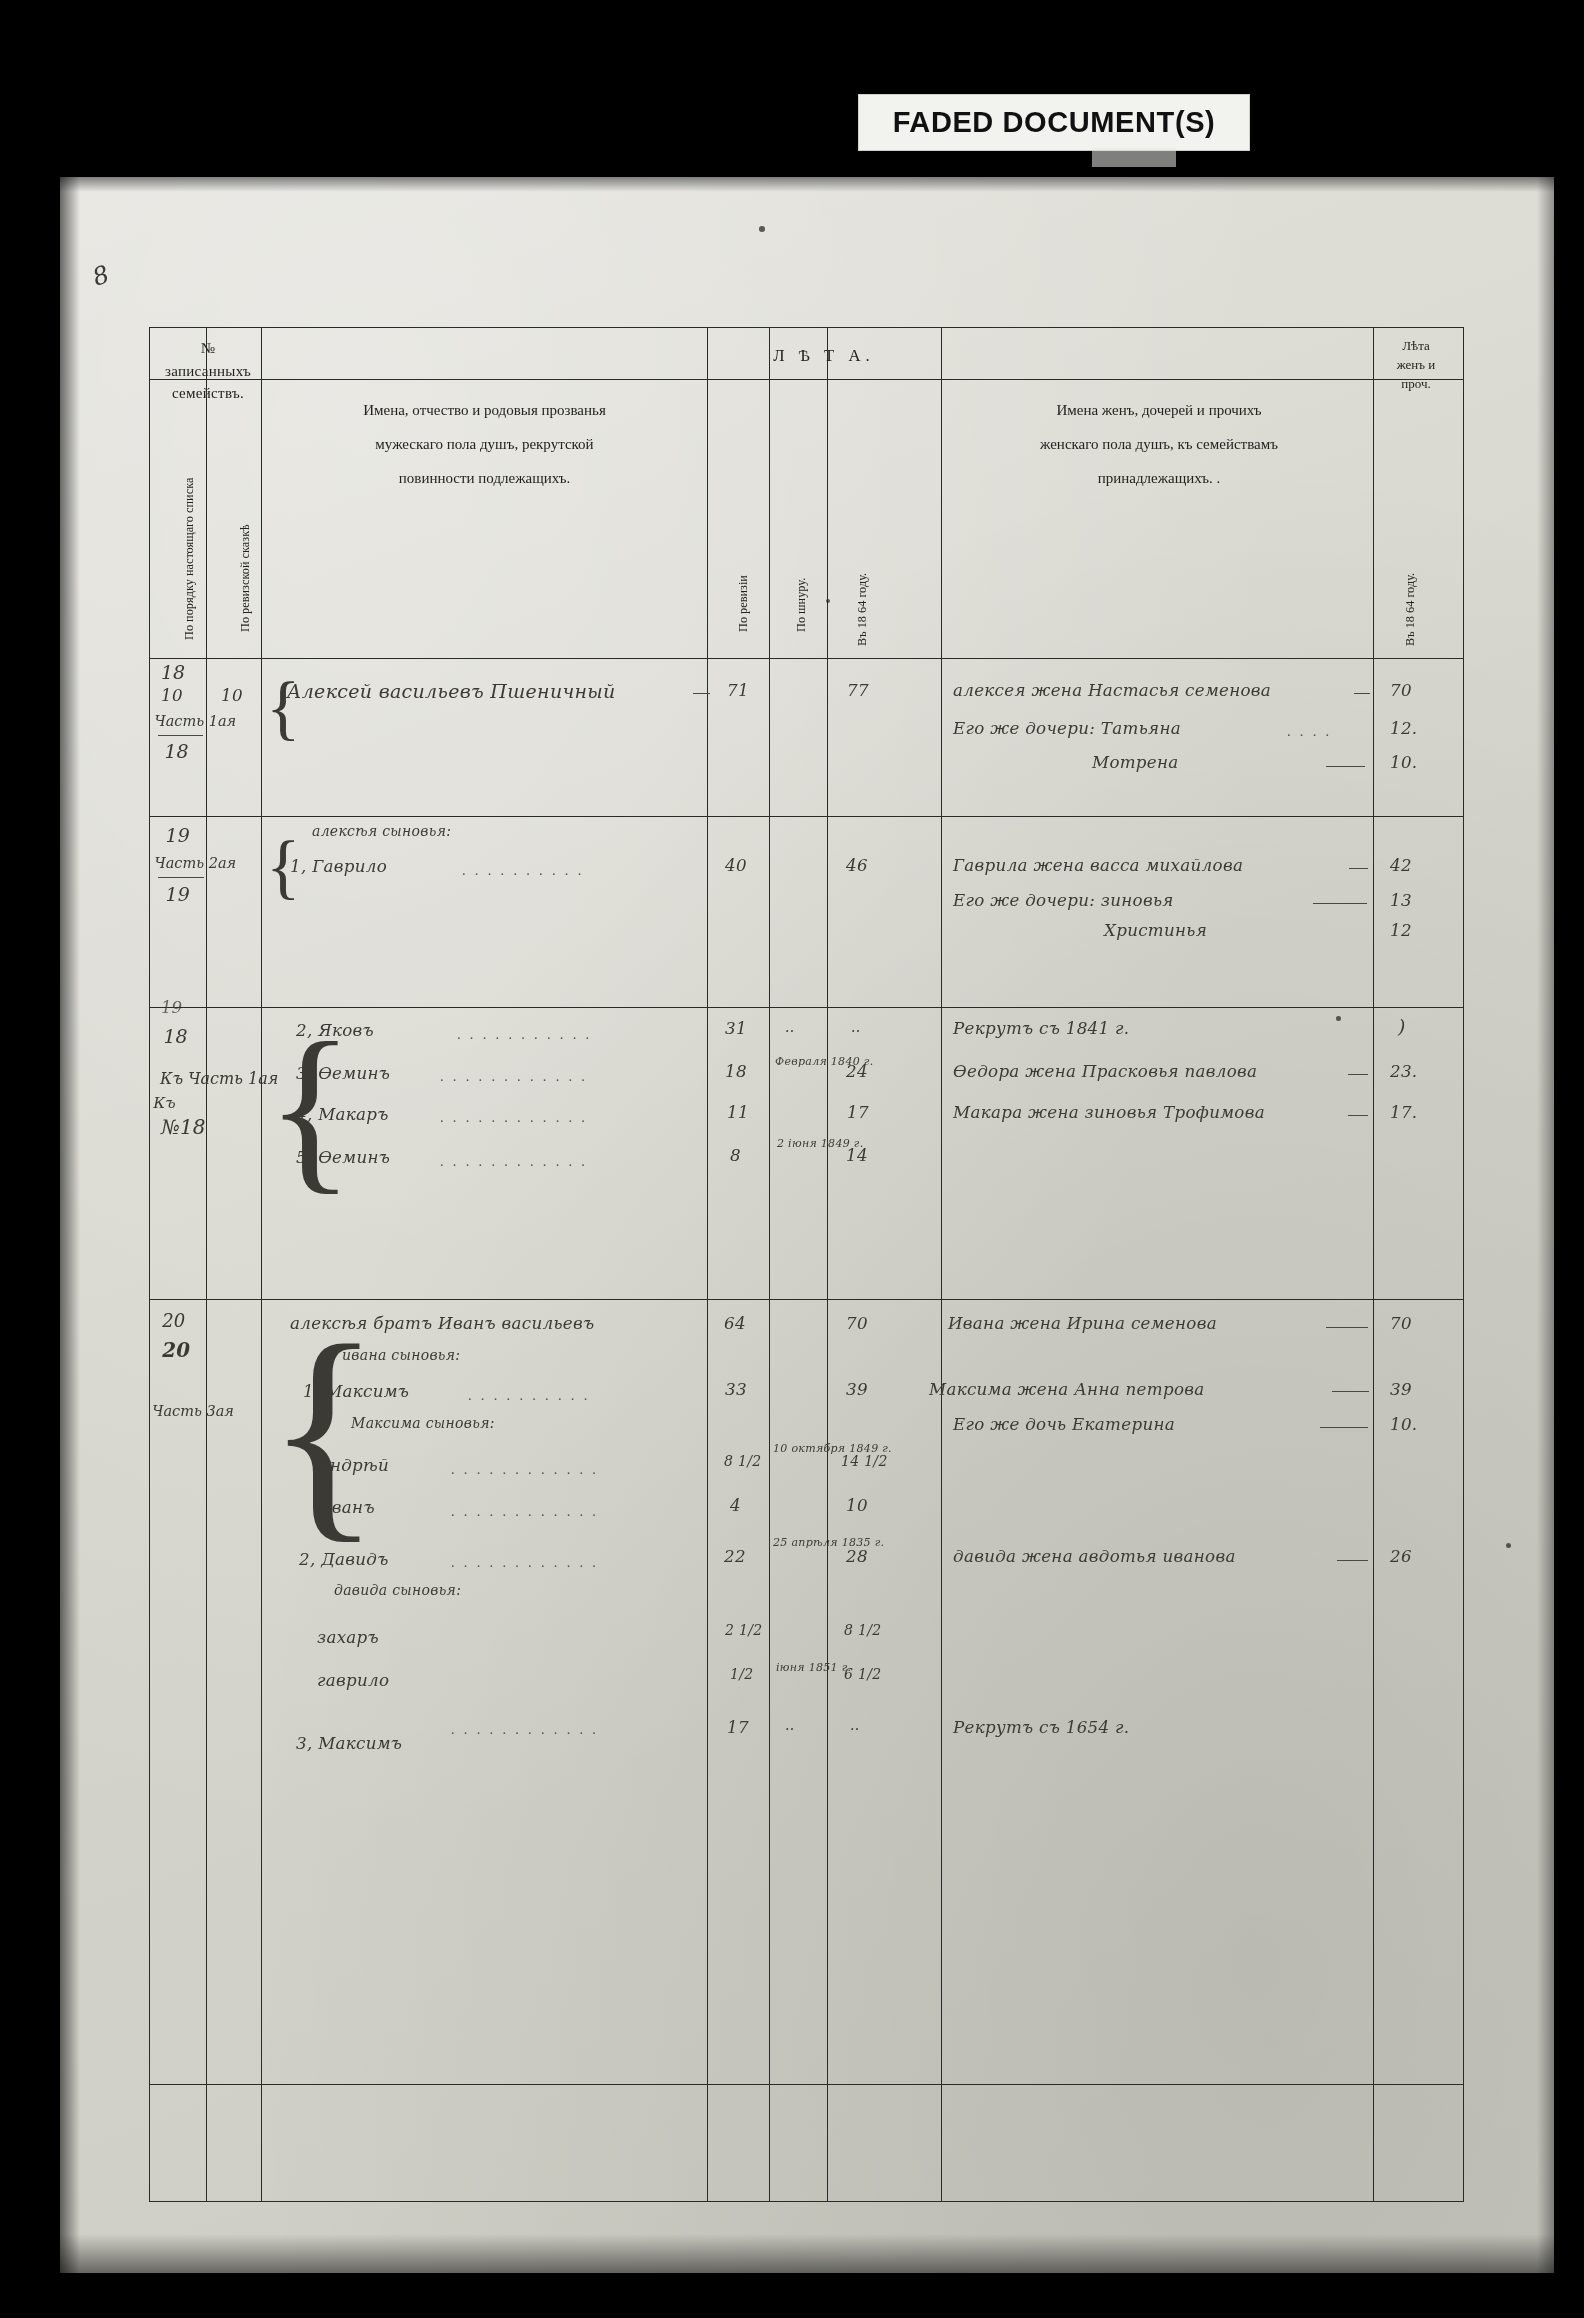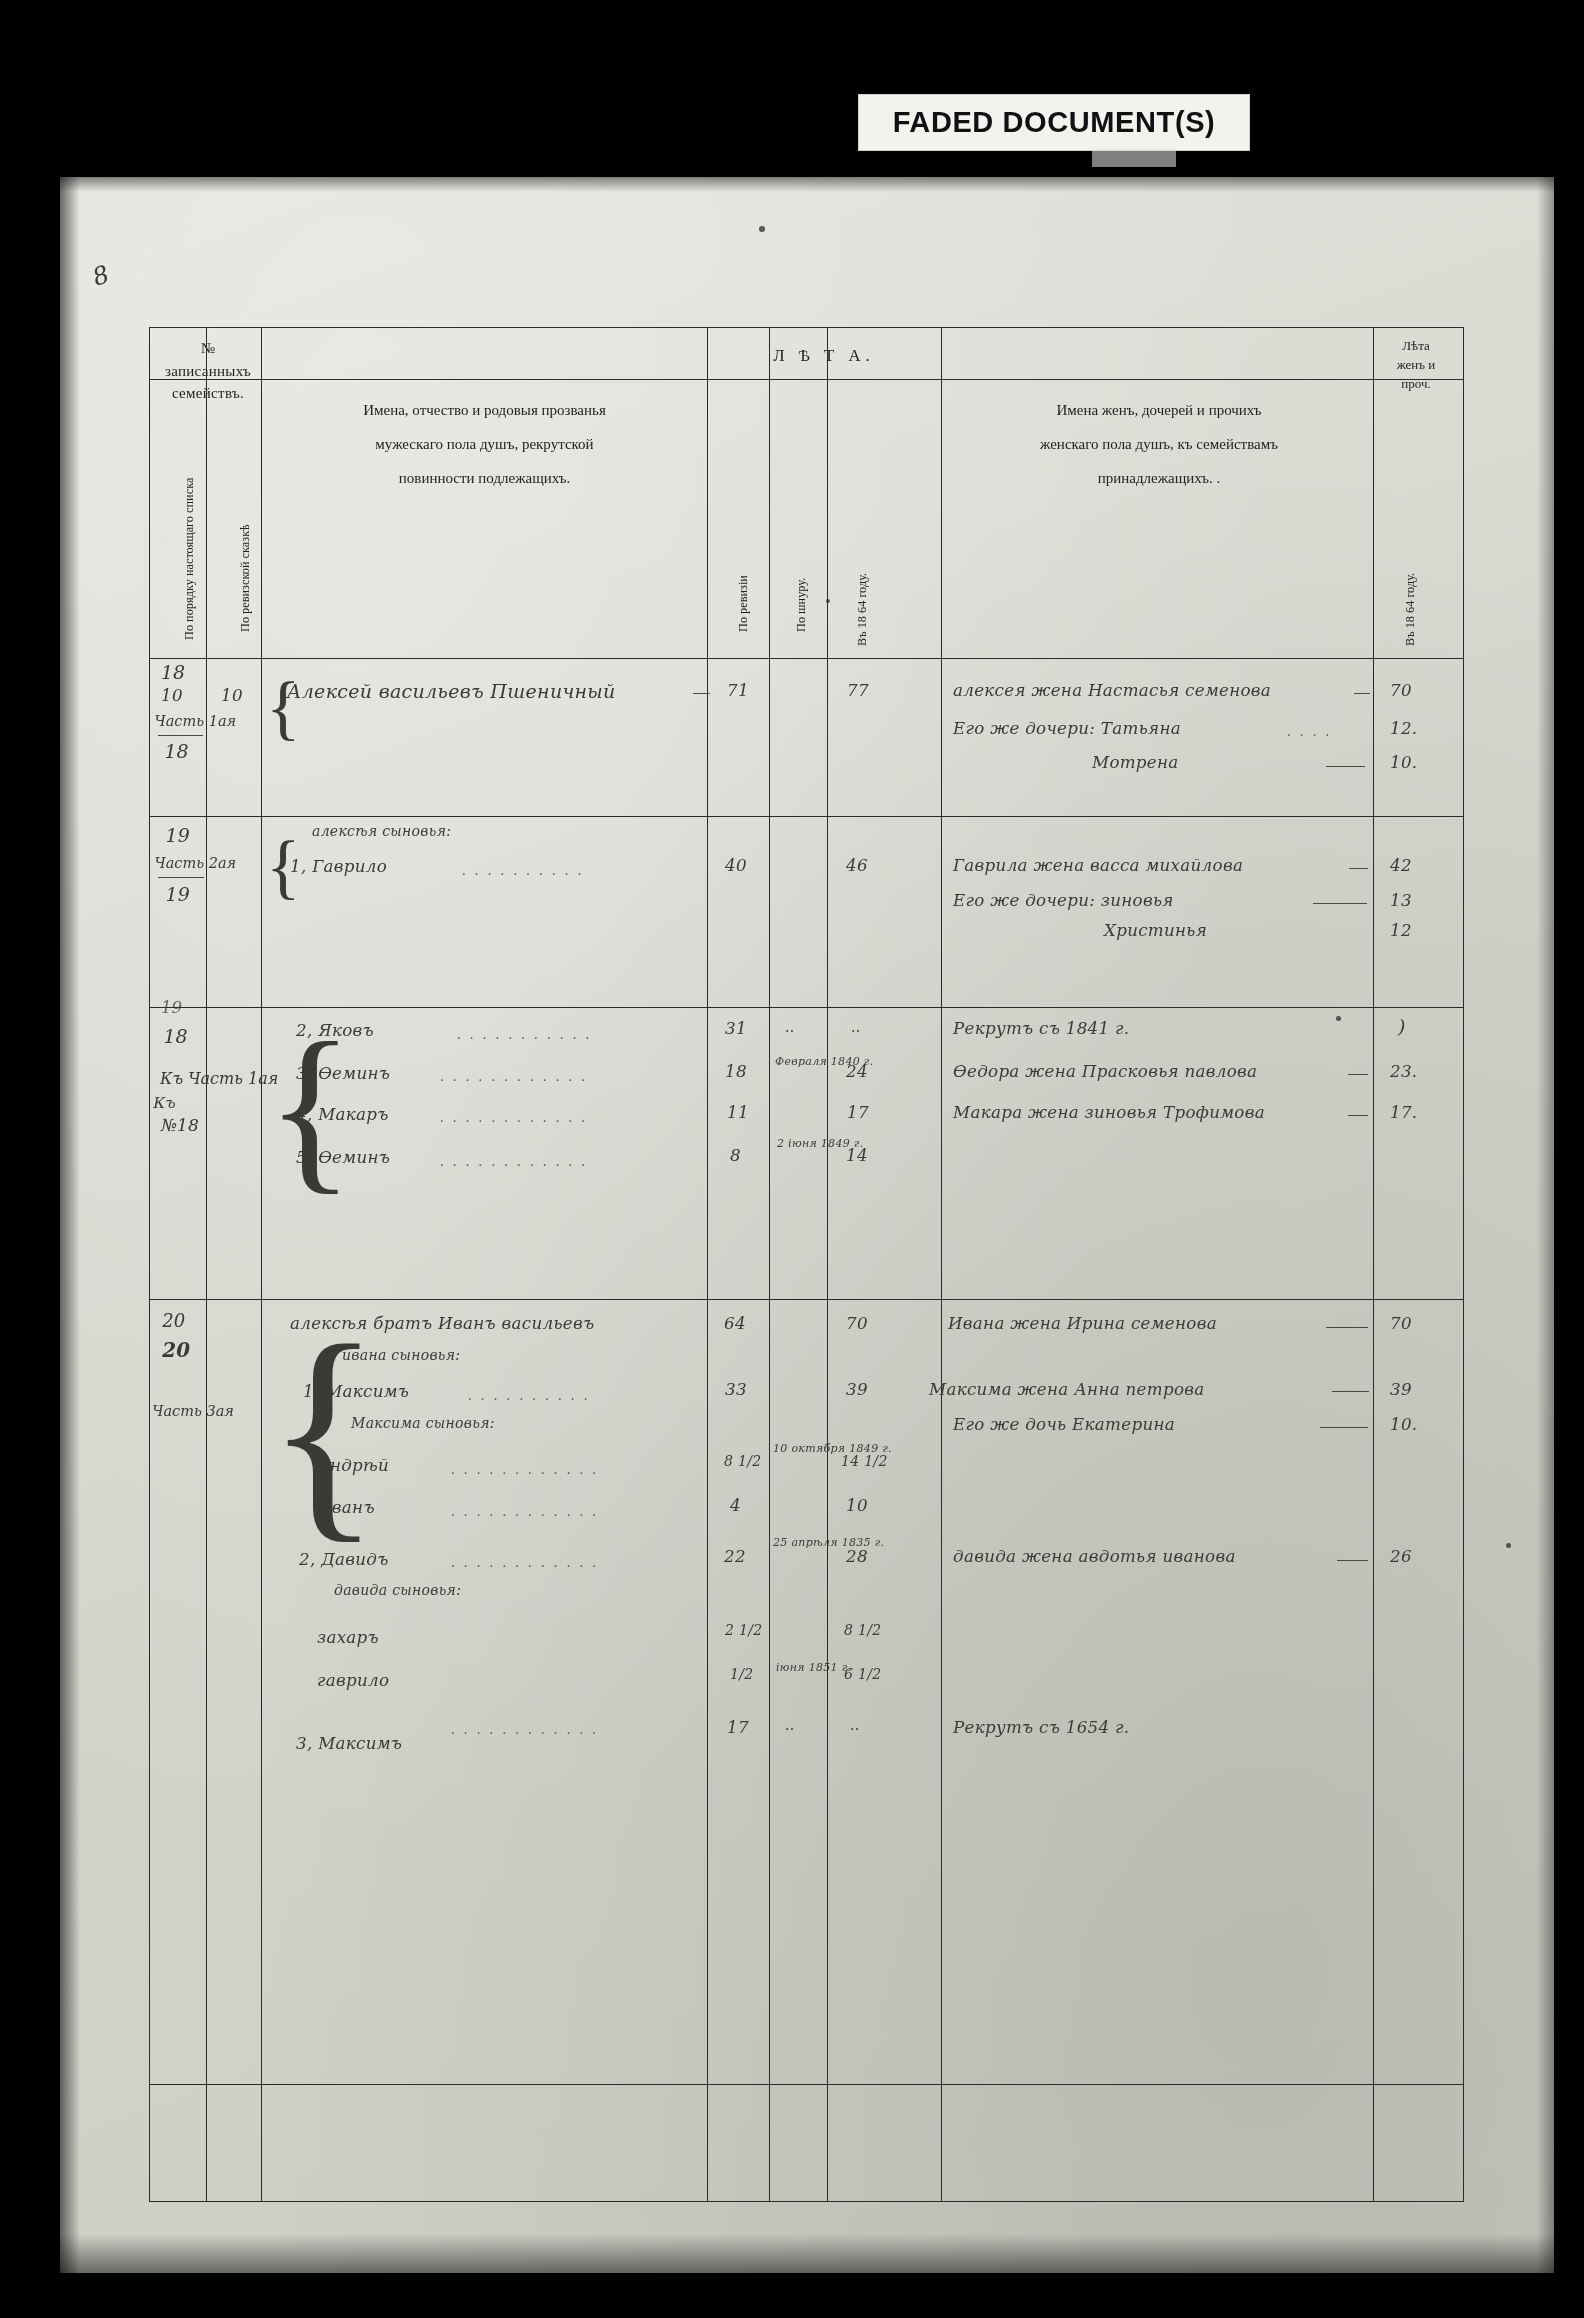--- a/index.html
+++ b/index.html
@@ -328,21 +328,21 @@
     <div class="dash" style="left:1163px;top:575px;width:54px;"></div>
     <div class="hw" style="left:1240px;top:562px;">13</div>
 
     <div class="hw" style="left:922px;top:592px;margin-left:32px;">Христинья</div>
     <div class="hw" style="left:1240px;top:592px;">12</div>
 
     <div class="marginmark" style="left:11px;top:669px;font-size:16.7px;opacity:.75;">19</div>
     <div class="marginmark" style="left:13.4px;top:697px;font-size:19px;">18</div>
     <div class="marginmark" style="left:10px;top:741px;font-size:16px;text-align:center;">Къ Часть 1ая</div>
     <div class="marginmark" style="left:3.3px;top:766px;font-size:15.6px;">Къ</div>
-    <div class="marginmark" style="left:11px;top:787px;font-size:17px;">№18</div>
+    <div class="marginmark" style="left:11px;top:787px;font-size:20px;">№18</div>
 
     <div class="brace" style="left:116px;top:687px;font-size:184px;">{</div>
 
     <div class="hw" style="left:146px;top:692px;">2, Яковъ</div>
     <div class="dots" style="left:307px;top:698px;">. . . . . . . . . . .</div>
     <div class="hw" style="left:575px;top:690px;">31</div>
     <div class="hw sm" style="left:635px;top:691px;">..</div>
     <div class="hw sm" style="left:701px;top:691px;">..</div>
     <div class="hw" style="left:803px;top:690px;">Рекрутъ съ 1841 г.</div>
     <div class="hw lg" style="left:1248px;top:687px;">)</div>

